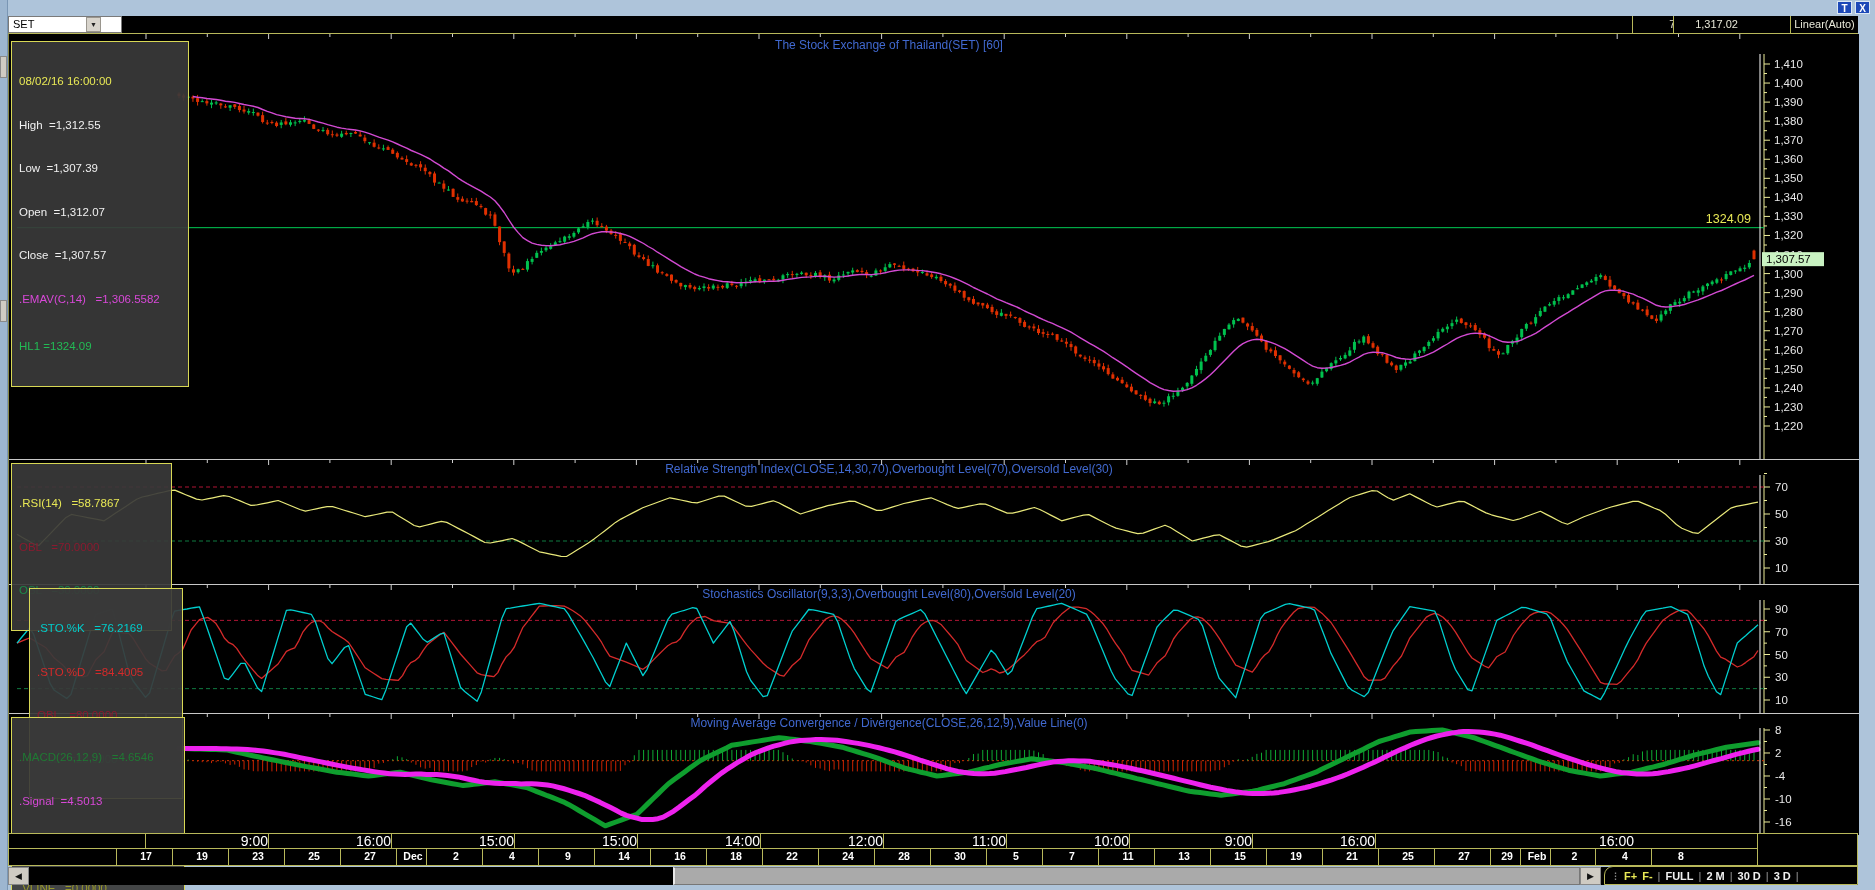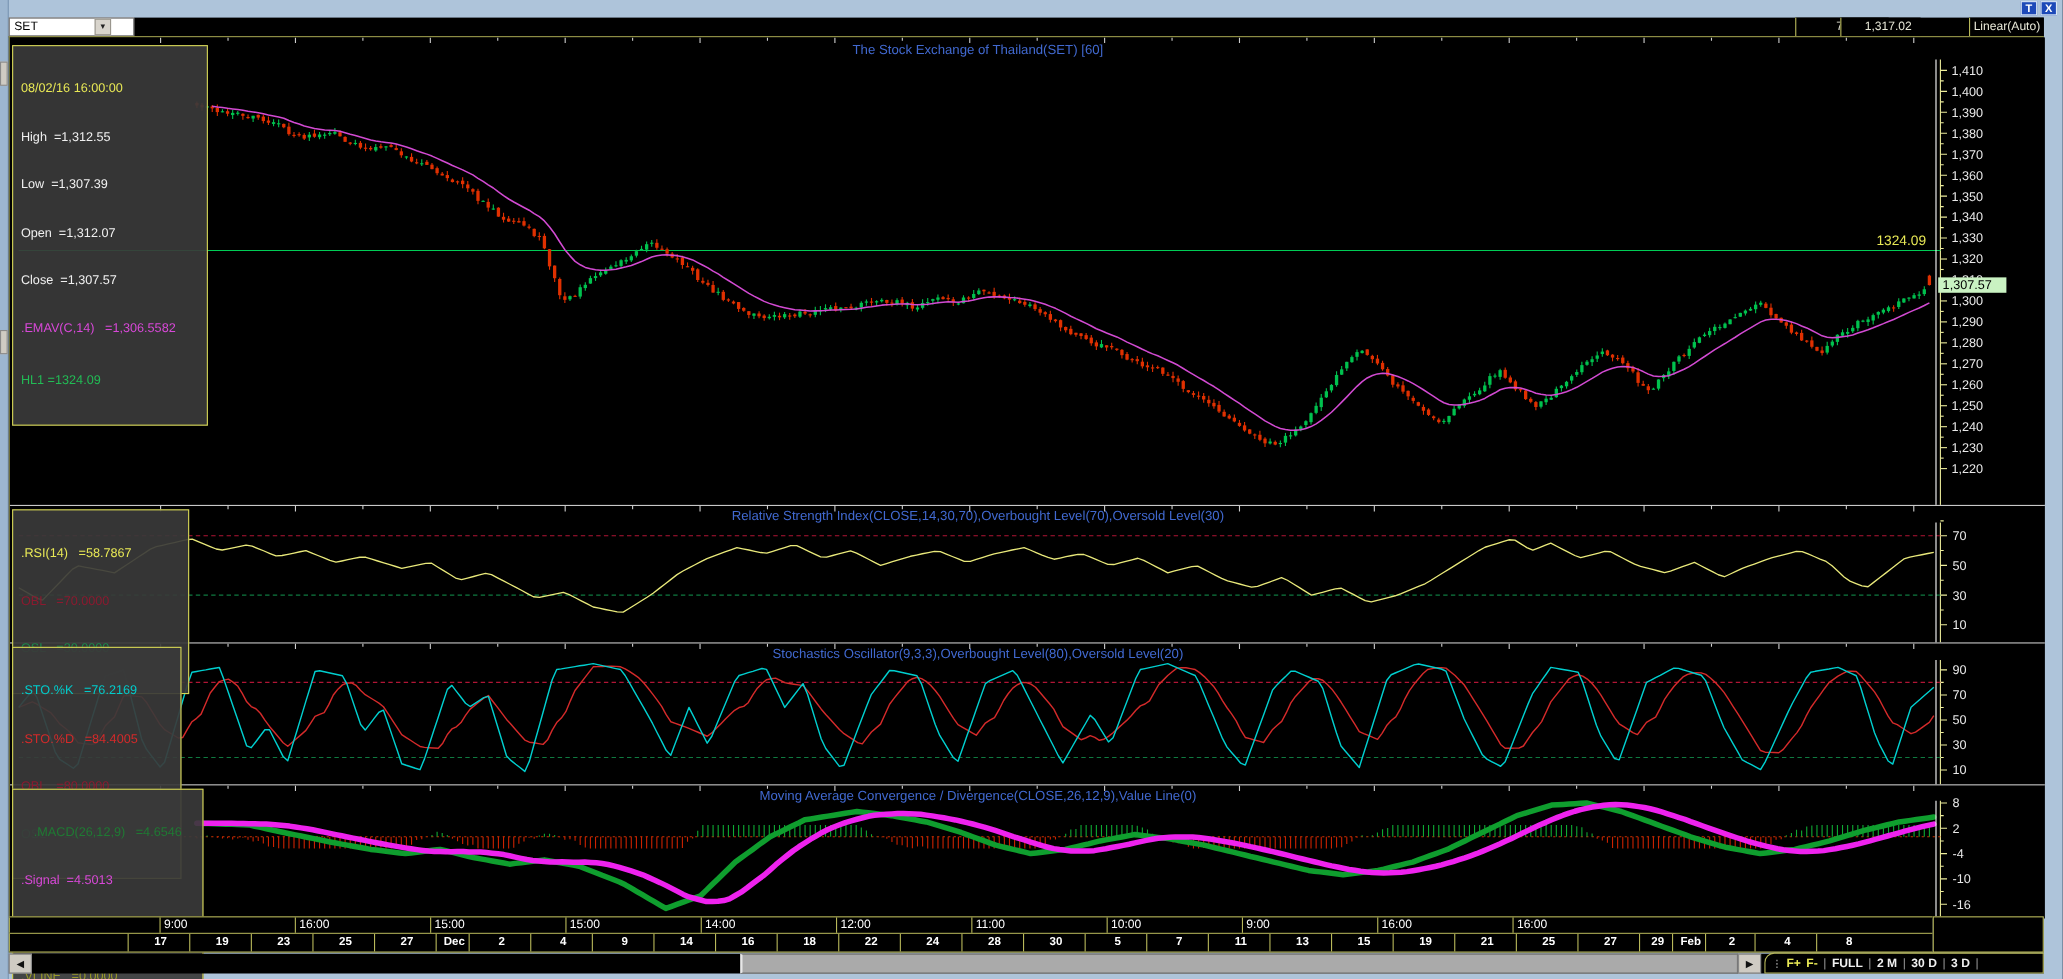--- a/index.html
+++ b/index.html
@@ -23,26 +23,26 @@
   
   .chart-stack{left:8px;top:33px;width:1850px;height:800px;background:#000;border-top:1px solid #b8b85a;
     border-left:1px solid #8a8a4a;box-sizing:border-box;}
   .panel{position:absolute;left:0;width:1850px;background:#000;}
   .panel + .panel{border-top:1px solid #c8c8c8;}
   svg{display:block;}
   
   .infobox{background:rgba(58,58,58,0.92);border:1px solid #d8d855;padding:3px 7px;font-size:11.5px;line-height:14.5px;white-space:pre;}
   .c-yel{color:#e8e855;} .c-wht{color:#f0f0f0;} .c-mag{color:#d848d8;} .c-grn{color:#22bb55;}
   .c-dred{color:#8b1a2f;} .c-dgrn{color:#1a8a4a;} .c-cyan{color:#00cccc;} .c-red{color:#d42a2a;}
-  .c-dimg{color:#1f7a33;text-align:center;} .c-oliv{color:#99992a;}
+  .c-dimg{color:#1f7a33;} .c-oliv{color:#99992a;}
   .hl1row{margin-top:4px;}
   
   .axisrow{left:8px;background:#000;border-top:1px solid #b8b85a;border-bottom:1px solid #b8b85a;box-sizing:border-box;display:flex;}
   .tcell,.dcell{border-left:1px solid #b8b85a;box-sizing:border-box;color:#fff;overflow:hidden;flex:0 0 auto;}
-  .tcell{font-size:11px;line-height:14px;padding-left:3px;}
+  .tcell{font-size:14px;line-height:14px;padding-left:3px;text-align:right;}
   .dcell{font-size:10.5px;font-weight:bold;line-height:15px;padding-left:3px;}
   .axis-gutter{left:1757px;top:833px;width:101px;height:33px;background:#000;border:1px solid #b8b85a;box-sizing:border-box;}
   
   .sb-row{left:8px;top:867px;width:1850px;height:18px;background:#000;}
   .sb-btn{top:867px;width:21px;height:18px;background:#cfcbc3;border:1px solid #888;box-sizing:border-box;text-align:center;
     line-height:16px;font-size:9px;color:#111;}
   .sb-thumb{top:867px;height:18px;background:#aaa;border:1px solid #777;border-left:2px solid #e8e8e8;box-sizing:border-box;}
   .ctrl-pill{top:866px;left:1604px;width:254px;height:19px;background:#000;border:1px solid #b8b85a;border-radius:9px 0 0 0;
     box-sizing:border-box;display:flex;align-items:center;gap:5px;padding:0 6px;font-size:11px;font-weight:bold;}
   .pb-y{color:#e8e855;} .pb-w{color:#f0f0f0;} .pb-s{color:#999;font-weight:normal;} .pb-g{color:#888;font-size:9px;letter-spacing:-1px;}
@@ -1347,21 +1347,21 @@
       <div class="c-wht">Open  =1,312.07</div>
       <div class="c-wht">Close  =1,307.57</div>
       <div class="c-mag">.EMAV(C,14)   =1,306.5582</div>
       <div class="c-grn hl1row">HL1 =1324.09</div>
     </div>
     <div class="abs infobox" style="left:2px;top:429px;width:145px;">
       <div class="c-yel">.RSI(14)   =58.7867</div>
       <div class="c-dred">OBL   =70.0000</div>
       <div class="c-dgrn">OSL   =30.0000</div>
     </div>
-    <div class="abs infobox" style="left:2px;top:554px;width:138px;">
+    <div class="abs infobox" style="left:20px;top:554px;width:138px;">
       <div class="c-cyan">.STO.%K   =76.2169</div>
       <div class="c-red">.STO.%D   =84.4005</div>
       <div class="c-dred">OBL   =80.0000</div>
       <div class="c-dgrn">OSL   =20.0000</div>
     </div>
     <div class="abs infobox" style="left:2px;top:683px;width:158px;">
       <div class="c-dimg">.MACD(26,12,9)   =4.6546</div>
       <div class="c-mag">.Signal  =4.5013</div>
       <div class="c-wht">.Hist  =0.1533</div>
       <div class="c-oliv">.VLINE   =0.0000</div>

